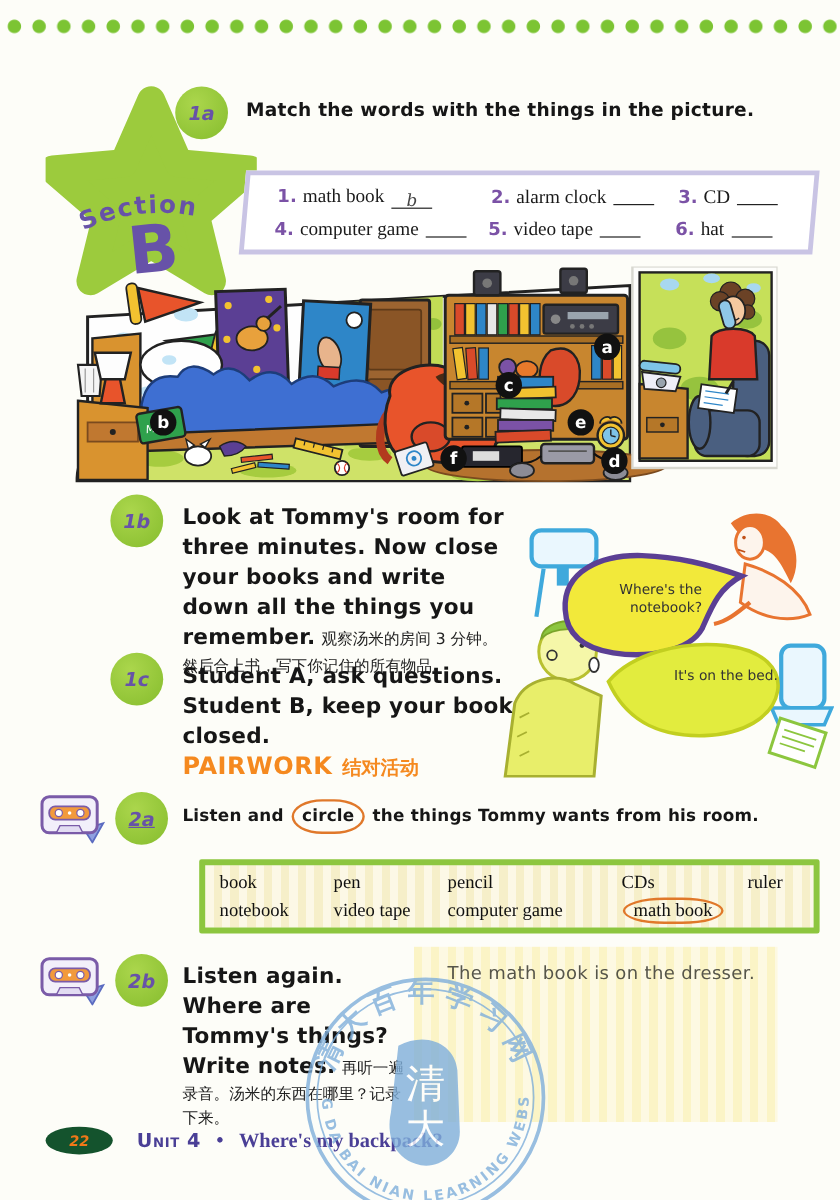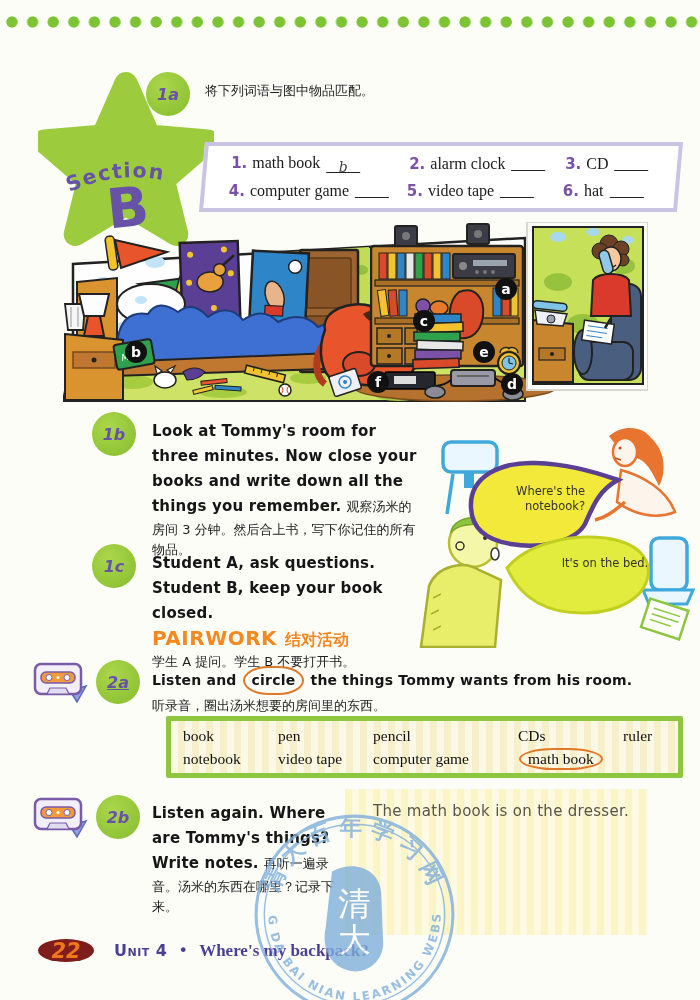--- a/index.html
+++ b/index.html
@@ -18,21 +18,21 @@
   }
 
   
   .badge {
     width:44px; height:44px; border-radius:50%;
     background:radial-gradient(circle at 38% 32%, #ABD64C, #8FC335 75%);
     color:#6752A8; font-weight:bold; font-style:italic; font-size:16px;
     display:flex; align-items:center; justify-content:center;
   }
 
-  .h-en { font-weight:bold; font-size:15px; line-height:25px; color:#161616; letter-spacing:.2px; }
+  .h-en { font-weight:bold; font-size:18px; line-height:25px; color:#161616; letter-spacing:.2px; }
   .h-zh { font-size:13px; color:#222; line-height:21px; }
   .zh-inline { font-size:13px; font-weight:normal; color:#222; }
 
   
   .match-box {
     left:202px; top:142px; width:478px; height:70px;
     border:4px solid #C9C4E4; background:#fff;
     transform:skewX(-5deg);
     display:grid; grid-template-columns:178px 156px 1fr;
     grid-template-rows:1fr 1fr; align-items:center;
@@ -74,22 +74,22 @@
   .scene { left:413px; top:418px; width:282px; height:230px; }
   .bubble-text { position:absolute; text-align:center; font-size:11.5px; color:#333; line-height:15px; }
 
   
   .pairwork-en { color:#F5891F; font-weight:bold; font-size:20px; letter-spacing:.5px; }
   .pairwork-zh { color:#F5891F; font-weight:bold; font-size:16px; margin-left:8px; }
 
   
   .page-oval {
     left:38px; top:939px; width:56px; height:23px; border-radius:50%;
-    background:#7f1d1d; display:flex; align-items:center; justify-content:center;
-    color:#F07818; font-weight:bold; font-style:italic; font-size:21px;
+    background:#14532d; display:flex; align-items:center; justify-content:center;
+    color:#F07818; font-weight:bold; font-style:italic; font-size:12px;
   }
   .footer-text { left:114px; top:941px; font-size:16px; color:#4A3F96; white-space:nowrap; }
   .footer-text .unit { font-variant:small-caps; font-weight:bold; font-family:"DejaVu Sans",sans-serif; letter-spacing:.5px; }
   .footer-text .sep { margin:0 6px; color:#4A3F96; }
   .footer-text .title { font-family:"Liberation Serif", serif; font-weight:bold; font-size:17px; }
 
   .watermark { left:252px; top:812px; width:205px; height:205px; opacity:.8; pointer-events:none; z-index:50; }
 
   svg text.lbl { font-family:"DejaVu Sans",sans-serif; font-weight:bold; }
 </style>
@@ -104,21 +104,21 @@
     <path id="secArc" d="M22,128 Q88,92 160,120" fill="none"></path>
     <text font-size="21" font-weight="bold" fill="#6752A8" letter-spacing="1.5">
       <textPath href="#secArc" startOffset="8%">Section</textPath>
     </text>
     <text x="92" y="158" font-size="56" font-weight="bold" fill="#6752A8" text-anchor="middle" transform="rotate(-6 92 140)">B</text>
   </svg>
 </div>
 
 <div class="abs badge" style="left:146px;top:72px;z-index:5;">1a</div>
 <div class="abs" style="left:205px;top:80px;width:480px;">
-  <div class="h-zh">将下列词语与图中物品匹配。</div>
+  <div class="h-en" style="font-size:15.5px;white-space:nowrap;">Match the words with the things in the picture.</div>
 </div>
 
 <div class="abs match-box">
   <div class="match-item">
     <span class="num">1.</span><span>math book</span><span class="blank"><span class="ans">b</span></span>
   </div>
   <div class="match-item">
     <span class="num">2.</span><span>alarm clock</span><span class="blank"><span class="ans"></span></span>
   </div>
   <div class="match-item">
@@ -411,21 +411,20 @@
 </div>
 
 <div class="abs badge" style="left:92px;top:544px;">1c</div>
 <div class="abs" style="left:152px;top:548px;width:290px;">
   <div style="margin-top:3px;">
     <span class="h-en">Student A, ask questions. Student B, keep your book closed.</span>
   </div>
   <div>
     <span class="pairwork-en">PAIRWORK</span><span class="pairwork-zh">结对活动</span>
   </div>
-  <div class="h-zh">学生 A 提问。学生 B 不要打开书。</div>
 </div>
 
 <div class="abs scene">
   <svg width="282" height="230" viewBox="0 0 282 230">
     <g stroke="#3FA9DC" stroke-width="3.5" fill="#EAF7FE">
       <rect x="30" y="24" width="54" height="30" rx="8"></rect>
       <rect x="51" y="54" width="10" height="16" fill="#3FA9DC" stroke="none"></rect>
       <line x1="40" y1="56" x2="34" y2="96"></line>
         <line x1="74" y1="56" x2="80" y2="96"></line>
     </g>
@@ -474,21 +473,20 @@
     <path d="M15,33 L37,33 L34,27 L18,27 Z" fill="#E2DCF2" stroke="#7A5BA8" stroke-width="1.2"></path>
   </svg>
 </div>
 <div class="abs badge" style="left:96px;top:660px;text-decoration:underline;">2a</div>
 <div class="abs" style="left:152px;top:666px;width:540px;">
   <div class="h-en" style="font-size:14px;white-space:nowrap;">
     <span>Listen and</span>
     <span class="circled">circle</span>
     <span>the things Tommy wants from his room.</span>
   </div>
-  <div class="h-zh">听录音，圈出汤米想要的房间里的东西。</div>
 </div>
 
 <div class="abs wordbank">
   <div class="cell">book</div>
   <div class="cell">pen</div>
   <div class="cell">pencil</div>
   <div class="cell">CDs</div>
   <div class="cell">ruler</div>
   <div class="cell">notebook</div>
   <div class="cell">video tape</div>

